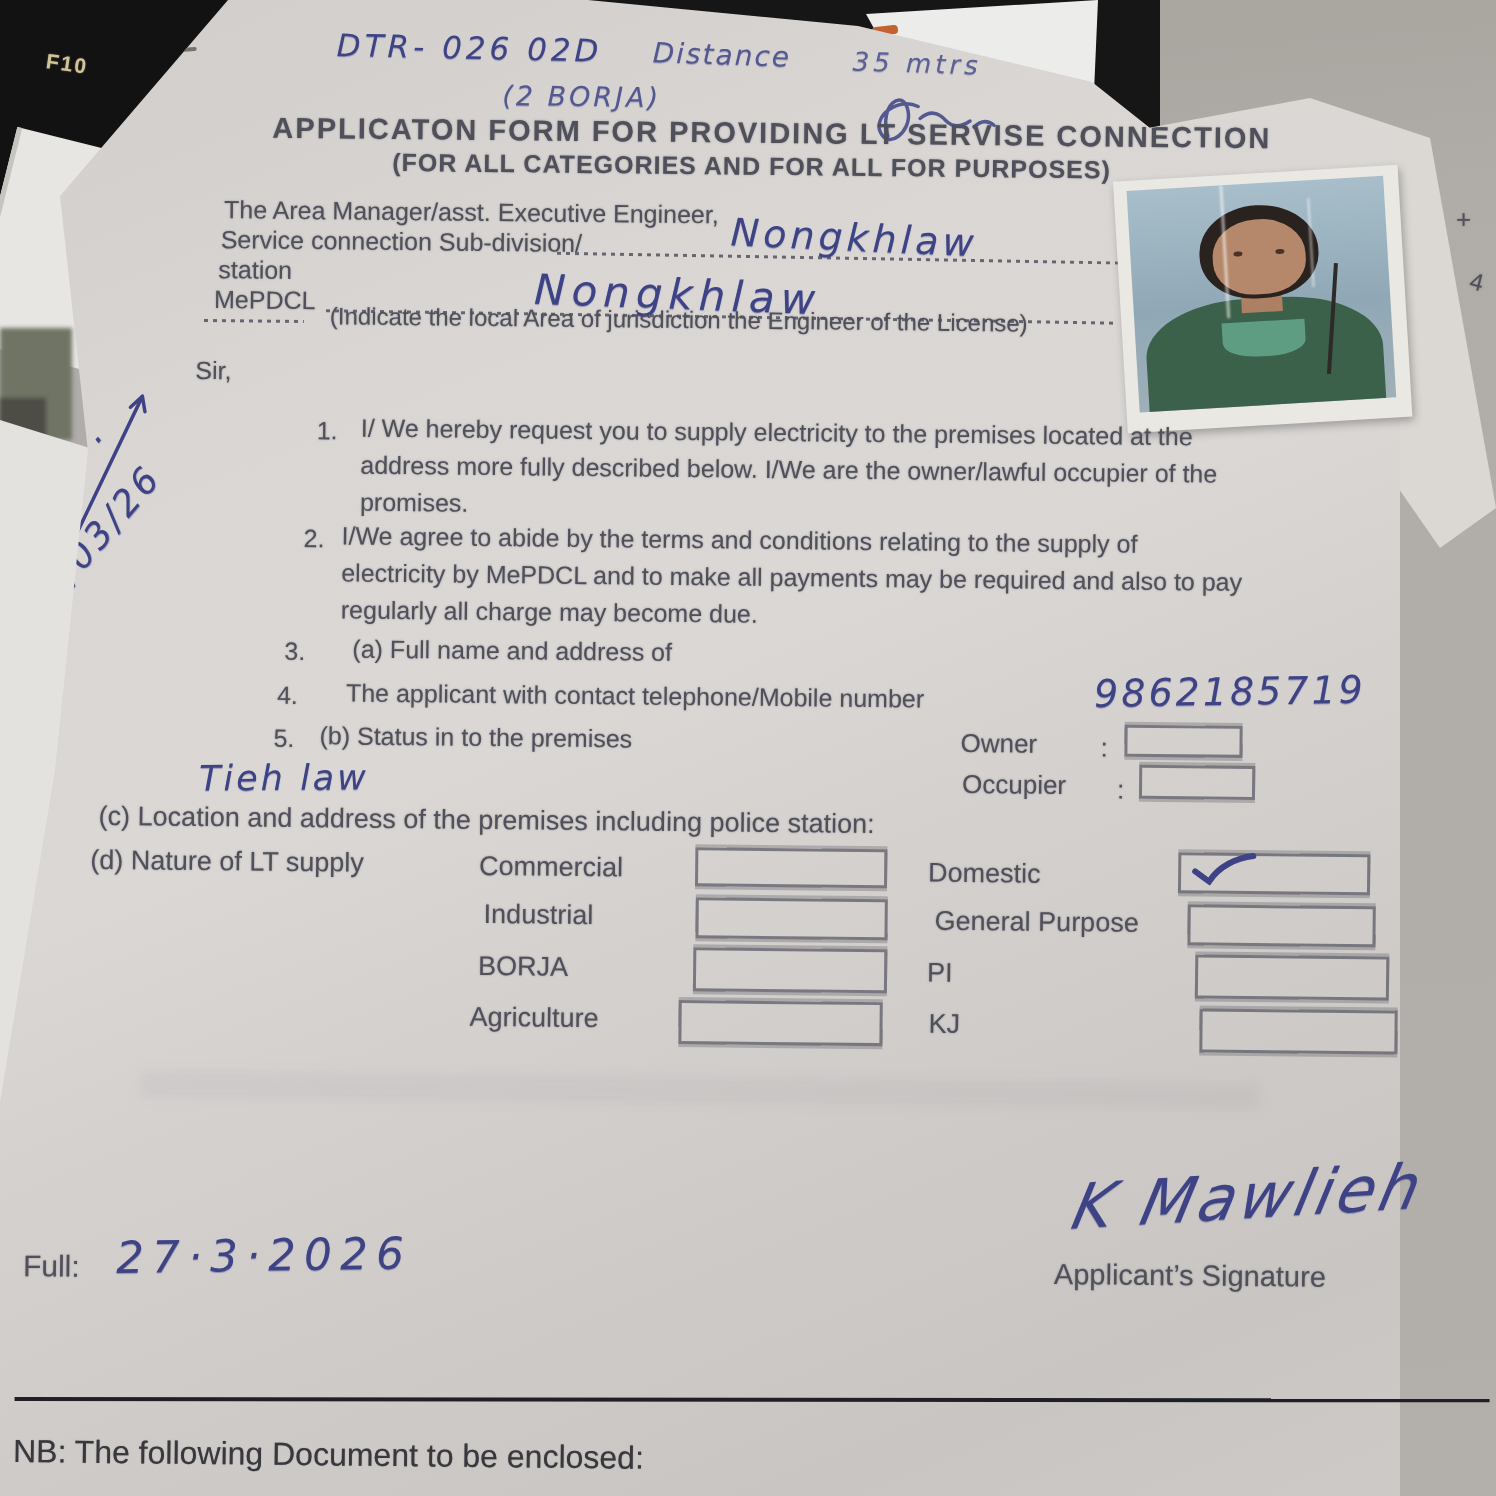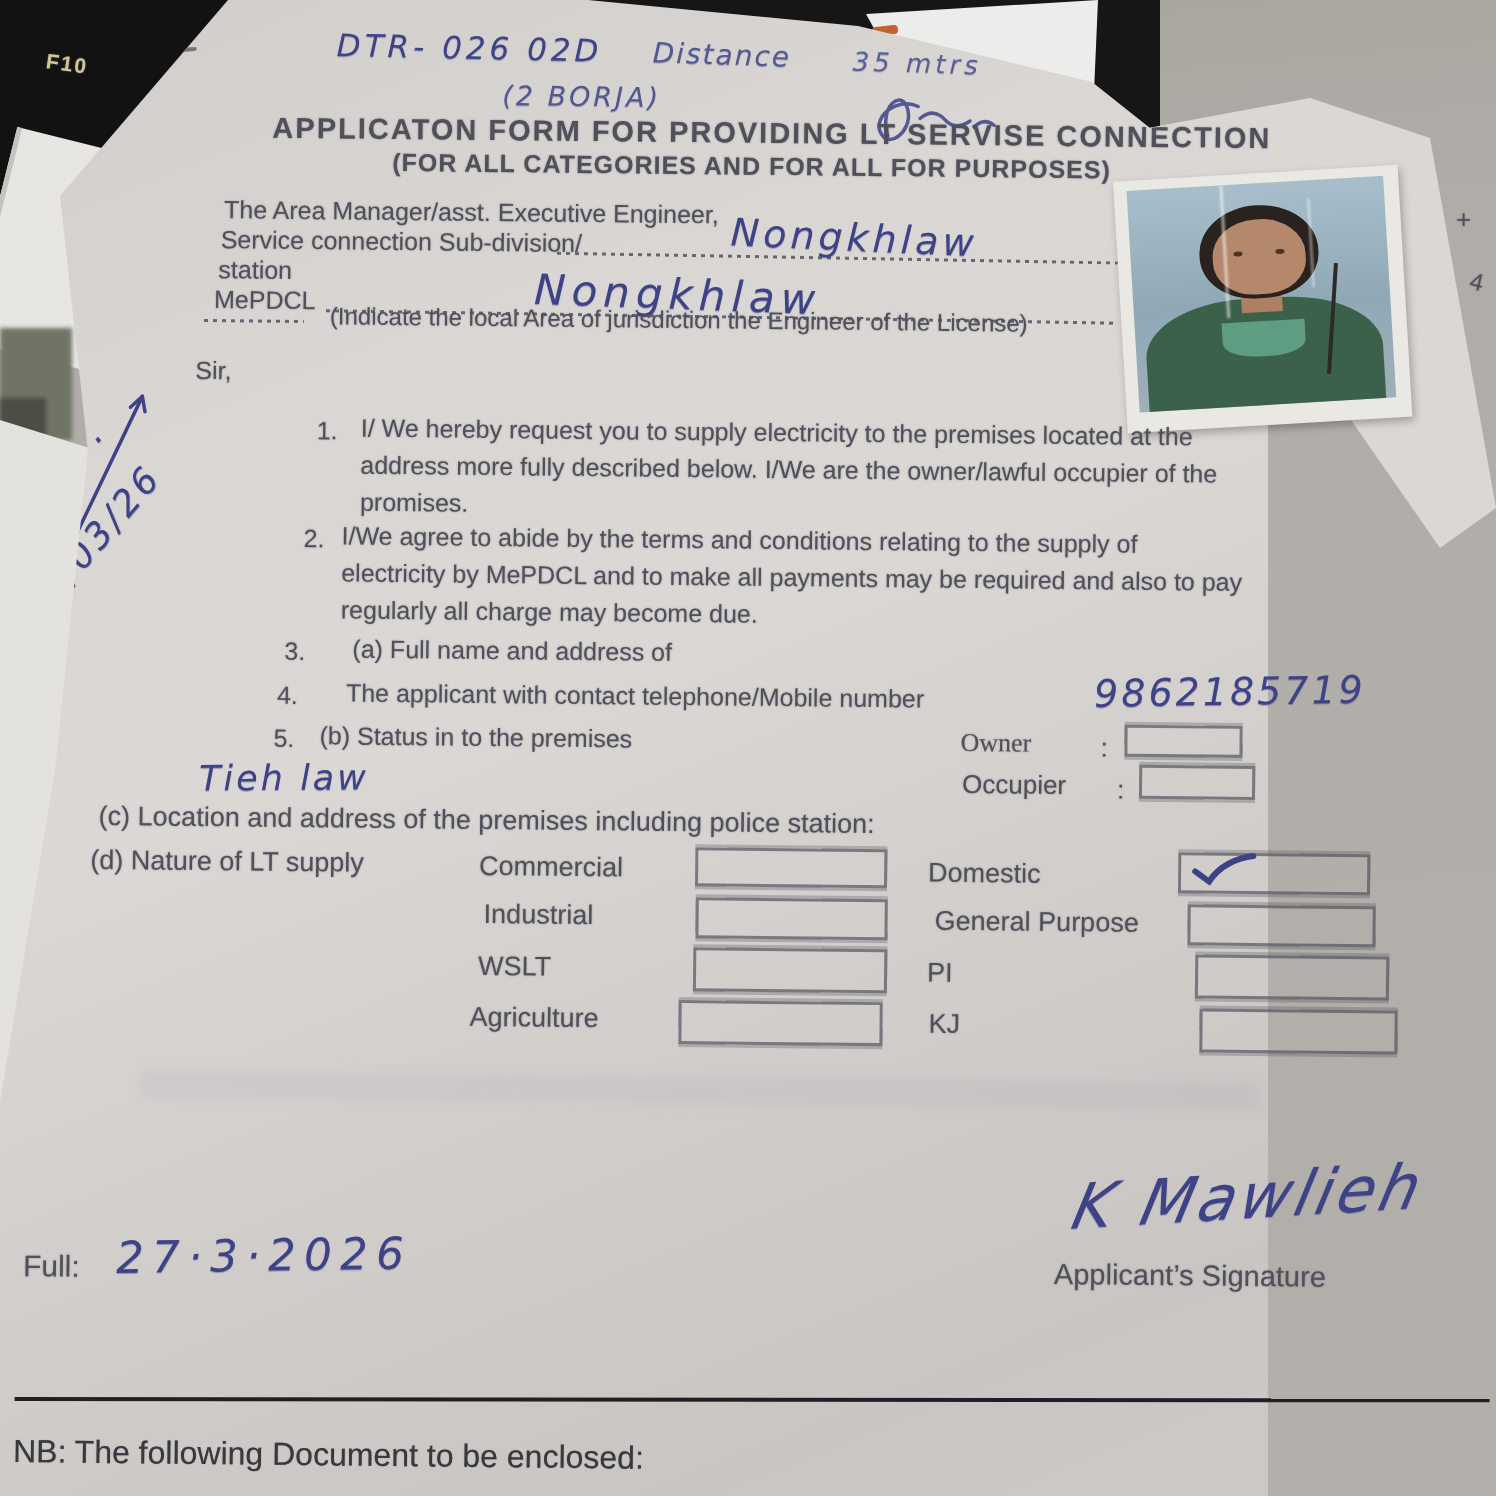--- a/index.html
+++ b/index.html
@@ -22,21 +22,21 @@
                     clip-path:polygon(0 0,96px 30px,18px 100%,0 100%);}
   .white-fold{left:858px;top:0;width:250px;height:95px;background:#ececea;
               clip-path:polygon(8px 14px,240px 0,236px 92px,40px 72px);
               box-shadow:0 3px 6px rgba(0,0,0,.35);}
   .white-band-right{left:1140px;top:88px;width:356px;height:470px;background:#dbd8d3;
                     clip-path:polygon(8px 40px,170px 10px,290px 50px,356px 420px,300px 460px);}
   .orange-dot{left:872px;top:26px;width:26px;height:9px;background:#c4622f;border-radius:4px;transform:rotate(-6deg);}
   .desk-plus{left:1456px;top:204px;color:#55544e;font-size:26px;}
   .desk-mark2{left:1470px;top:268px;color:#6b6a62;font-size:24px;transform:rotate(14deg);}
   
-  .form-paper{left:0;top:0;width:1268px;height:1496px;
+  .form-paper{left:0;top:0;width:1400px;height:1496px;
     clip-path:polygon(228px 0,588px 0,858px 26px,1092px 82px,1150px 128px,1310px 108px,1422px 138px,
                       1496px 515px,1496px 1496px,0 1496px,0 1102px,55px 770px,88px 452px,60px 196px);
     background:linear-gradient(158deg,#d0cdca 0%,#d9d6d4 26%,#dbd7d5 45%,#d3cfcd 62%,#c8c5c2 88%,#cdc9c6 100%);}
   .form-content{position:absolute;inset:0;transform:rotate(.6deg);transform-origin:300px 120px;}
   
   .pt{position:absolute;color:#50505a;text-shadow:0 0 2px rgba(74,74,88,.5);white-space:nowrap;}
   .pt-b{font-weight:bold;}
   .hw{position:absolute;font-family:"DejaVu Sans",cursive;font-style:italic;color:#3e4386;
       text-shadow:0 1px 1px rgba(62,67,134,.45);white-space:nowrap;}
   .dots{position:absolute;height:3px;
@@ -146,21 +146,21 @@
 
       <div class="pt" style="left:290px;top:637px;font-size:25px;">3.</div>
       <div class="pt" style="left:358px;top:634px;font-size:25px;">(a) Full name and address of</div>
 
       <div class="pt" style="left:283px;top:681px;font-size:25px;">4.</div>
       <div class="pt" style="left:352px;top:678px;font-size:25px;">The applicant with contact telephone/Mobile number</div>
       <div class="hw" style="left:1100px;top:660px;font-size:38px;letter-spacing:3px;transform:rotate(-1.5deg);">9862185719</div>
 
       <div class="pt" style="left:280px;top:724px;font-size:25px;">5.</div>
       <div class="pt" style="left:326px;top:721px;font-size:25px;">(b) Status in to the premises</div>
-      <div class="pt" style="left:967px;top:721px;font-size:26px;font-family:Liberation Serif, serif;">Owner</div>
+      <div class="pt" style="left:967px;top:721px;font-size:26px;">Owner</div>
       <div class="pt" style="left:1107px;top:724px;font-size:26px;">:</div>
       <div class="cbox" style="left:1131px;top:716px;width:112px;height:26px;"></div>
       <div class="pt" style="left:969px;top:762px;font-size:26px;">Occupier</div>
       <div class="pt" style="left:1124px;top:766px;font-size:26px;">:</div>
       <div class="cbox" style="left:1146px;top:756px;width:110px;height:28px;"></div>
 
       <div class="hw" style="left:206px;top:758px;font-size:35px;letter-spacing:3px;transform:rotate(-1deg);">Tieh law</div>
 
       <div class="pt" style="left:106px;top:803px;font-size:27px;">(c) Location and address of the premises including police station:</div>
       <div class="pt" style="left:98px;top:847px;font-size:27px;">(d) Nature of LT supply</div>
@@ -172,21 +172,21 @@
         <svg width="70" height="34" viewBox="0 0 70 34" style="position:absolute;left:8px;top:-4px;">
           <path d="M6,20 L20,30 C30,14 48,6 64,4" stroke="#3e4386" stroke-width="6" fill="none" stroke-linecap="round"></path>
         </svg>
       </div>
 
       <div class="pt" style="left:492px;top:897px;font-size:27px;">Industrial</div>
       <div class="cbox" style="left:704px;top:893px;width:186px;height:35px;"></div>
       <div class="pt" style="left:943px;top:899px;font-size:27px;">General Purpose</div>
       <div class="cbox" style="left:1196px;top:895px;width:182px;height:35px;"></div>
 
-      <div class="pt" style="left:487px;top:949px;font-size:27px;">WSLT</div>
+      <div class="pt" style="left:487px;top:949px;font-size:27px;">BORJA</div>
       <div class="cbox" style="left:702px;top:943px;width:188px;height:38px;"></div>
       <div class="pt" style="left:936px;top:951px;font-size:27px;">PI</div>
       <div class="cbox" style="left:1204px;top:945px;width:188px;height:38px;"></div>
 
       <div class="pt" style="left:479px;top:1000px;font-size:27px;">Agriculture</div>
       <div class="cbox" style="left:688px;top:996px;width:198px;height:38px;"></div>
       <div class="pt" style="left:938px;top:1002px;font-size:27px;">KJ</div>
       <div class="cbox" style="left:1209px;top:999px;width:192px;height:38px;"></div>
 
       <div class="margin-note">

